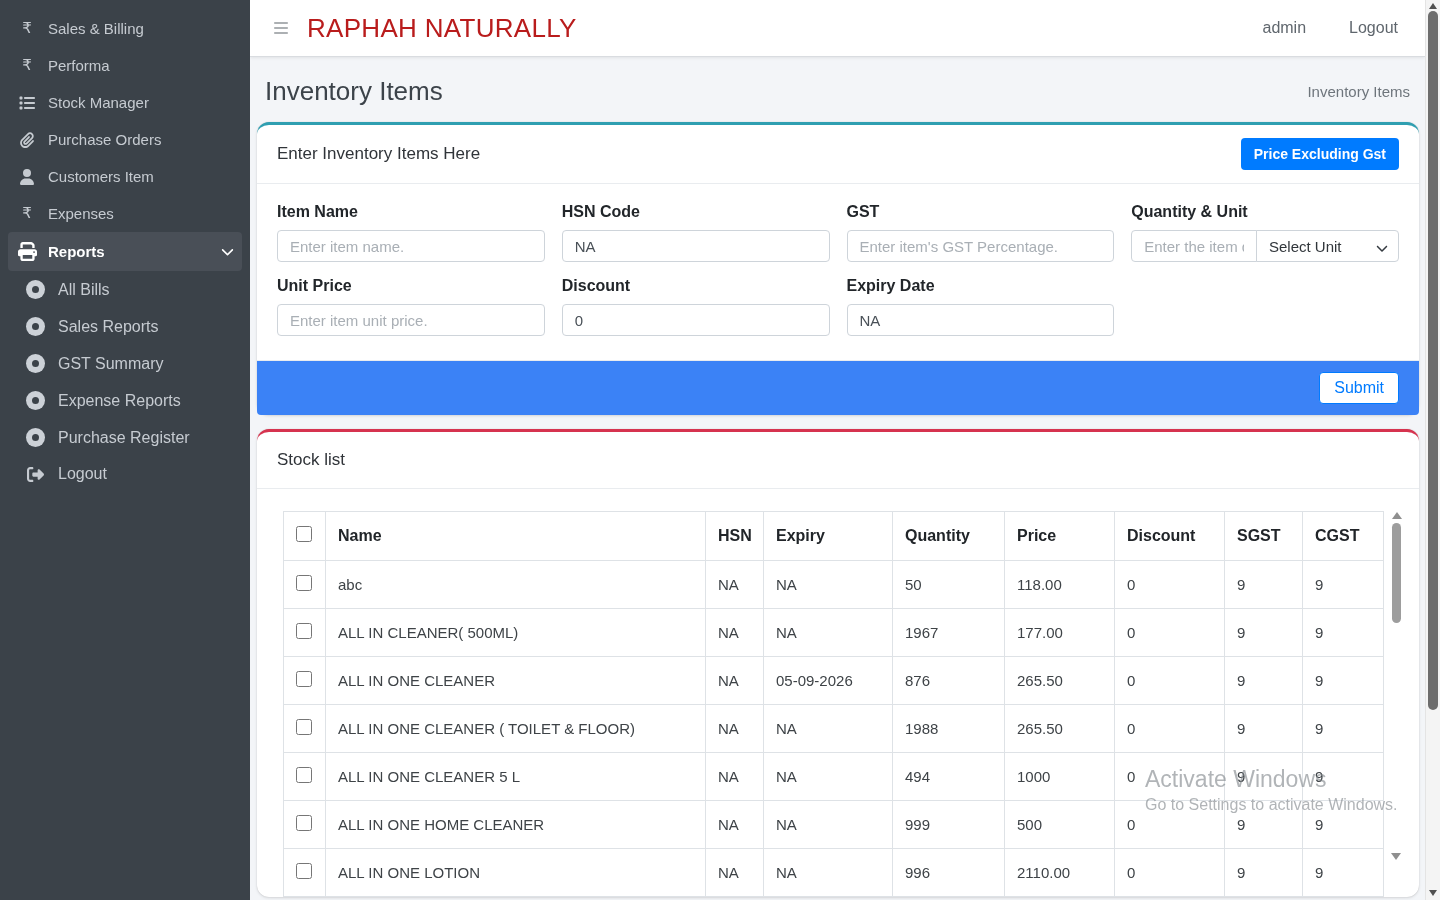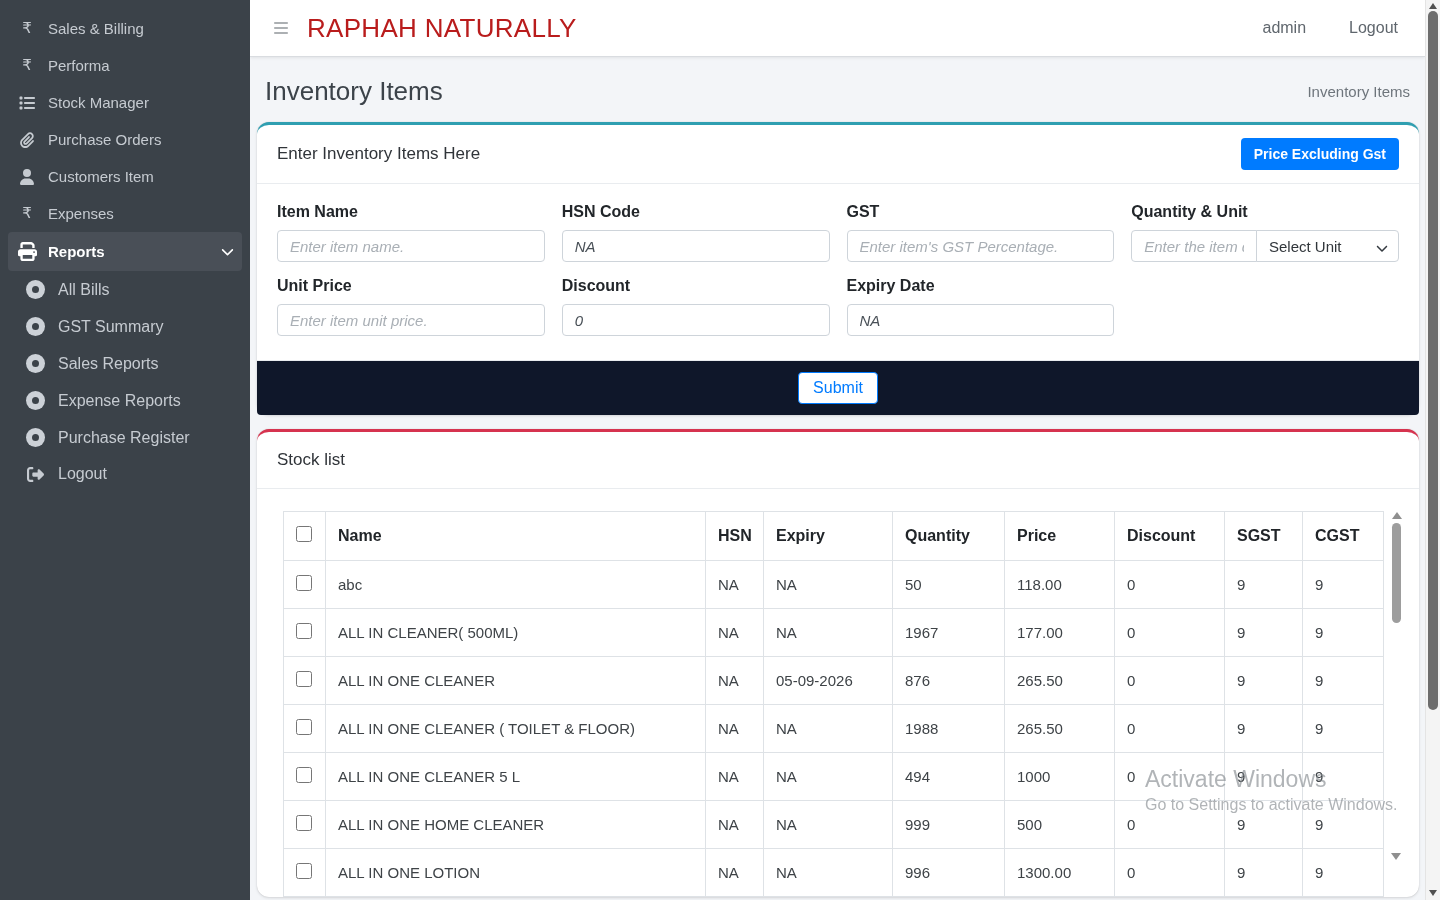--- a/index.html
+++ b/index.html
@@ -57,33 +57,33 @@
                  font-weight:bold; font-size:14px; padding:8px 13px; cursor:pointer;
                  font-family:inherit; }
   .btn-outline { background:#ffffff; color:#007bff; border:1px solid #007bff; border-radius:4px;
                  font-size:16px; padding:6px 14px; cursor:pointer; font-family:inherit; }
 
   .card-body { padding:19px 20px 24px 20px; }
   .form-grid { display:grid; grid-template-columns:repeat(4,1fr); column-gap:17px; }
   .form-grid.row2 { margin-top:15px; }
   .field label { display:block; font-weight:bold; font-size:16px; color:#22262a; margin-bottom:9px; }
   .input { width:100%; height:32px; border:1px solid #ced4da; border-radius:4px; background:#fff;
-           padding:0 12px; font-size:15px; color:#495057; font-family:inherit;font-style:italic; }
+           padding:0 12px; font-size:15px; color:#495057; font-family:inherit; }
   .input::placeholder { color:#a9afb5; }
   .qty-group { display:flex; }
   .qty-group .input { flex:1 1 auto; min-width:0; border-top-right-radius:0; border-bottom-right-radius:0; }
   .unit-wrap { position:relative; width:143px; flex:0 0 143px; margin-left:-1px; }
   .unit-wrap select { width:100%; height:32px; border:1px solid #ced4da; border-radius:0 4px 4px 0;
                       background:#fff; font-size:15px; color:#30353a; padding:0 26px 0 12px;
                       appearance:none; -webkit-appearance:none; font-family:inherit; cursor:pointer; }
   .unit-wrap .sel-chev { position:absolute; right:11px; top:10px; pointer-events:none; }
   .unit-wrap .sel-chev svg { width:12px; height:12px; fill:#343a40; }
 
-  .card-footer { background:#0f172a; border-top:1px solid #e9ecef; padding:11px 20px;
-                 display:flex; justify-content:center; border-radius:0 0 4px 4px; }
+  .card-footer { background:#3b82f6; border-top:1px solid #e9ecef; padding:11px 20px;
+                 display:flex; justify-content:flex-end; border-radius:0 0 4px 4px; }
 
   
   .table-area { position:relative; padding:22px 36px 0 26px; }
   table { width:1100px; border-collapse:collapse; table-layout:fixed; }
   th, td { border:1px solid #dee2e6; text-align:left; vertical-align:middle; }
   th { font-size:16px; font-weight:bold; color:#212529; padding:14px 12px; }
   td { font-size:15px; color:#3e4347; padding:15px 12px; }
   .cb-col { text-align:left; padding:14px 12px; }
   input[type=checkbox] { width:16px; height:16px; cursor:pointer; }
 
@@ -172,25 +172,25 @@
             <path d="M233.4 406.6c12.5 12.5 32.8 12.5 45.3 0l192-192c12.5-12.5 12.5-32.8 0-45.3s-32.8-12.5-45.3 0L256 338.7 86.6 169.4c-12.5-12.5-32.8-12.5-45.3 0s-12.5 32.8 0 45.3l192 192z"></path>
           </svg>
         </span>
       </div>
       <div class="sub-item">
         <span class="donut"></span>
         <span>All Bills</span>
       </div>
       <div class="sub-item">
         <span class="donut"></span>
+        <span>Sales Reports</span>
+      </div>
+      <div class="sub-item">
+        <span class="donut"></span>
         <span>GST Summary</span>
-      </div>
-      <div class="sub-item">
-        <span class="donut"></span>
-        <span>Sales Reports</span>
       </div>
       <div class="sub-item">
         <span class="donut"></span>
         <span>Expense Reports</span>
       </div>
       <div class="sub-item">
         <span class="donut"></span>
         <span>Purchase Register</span>
       </div>
       <div class="sub-item">
@@ -377,21 +377,21 @@
               <td>0</td>
               <td>9</td>
               <td>9</td>
             </tr>
             <tr>
               <td class="cb-col"><input type="checkbox" style=""></td>
               <td>ALL IN ONE LOTION</td>
               <td>NA</td>
               <td>NA</td>
               <td>996</td>
-              <td>1300.00</td>
+              <td>2110.00</td>
               <td>0</td>
               <td>9</td>
               <td>9</td>
             </tr>
           </tbody>
       </table>
       <div class="inner-scrollbar">
         <div class="is-up"></div>
         <div class="is-thumb"></div>
         <div class="is-down"></div>

